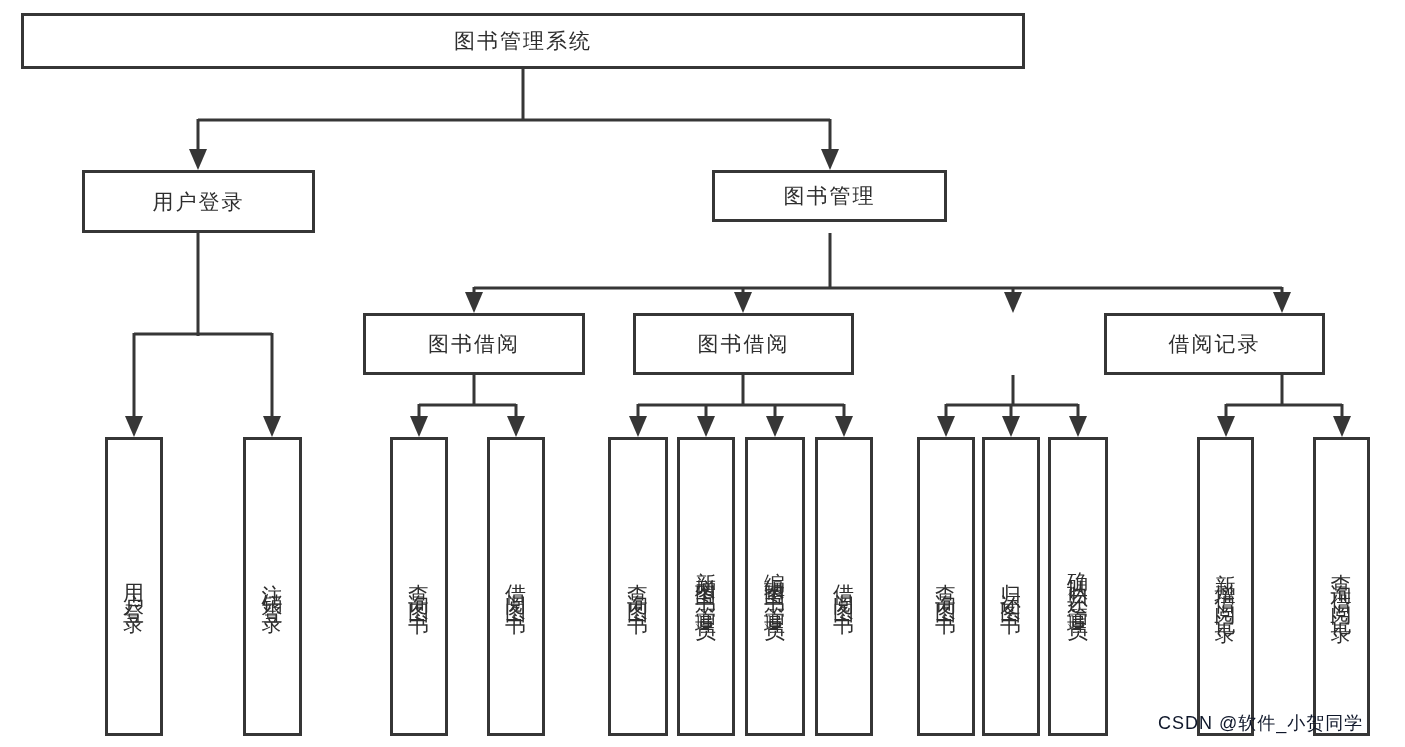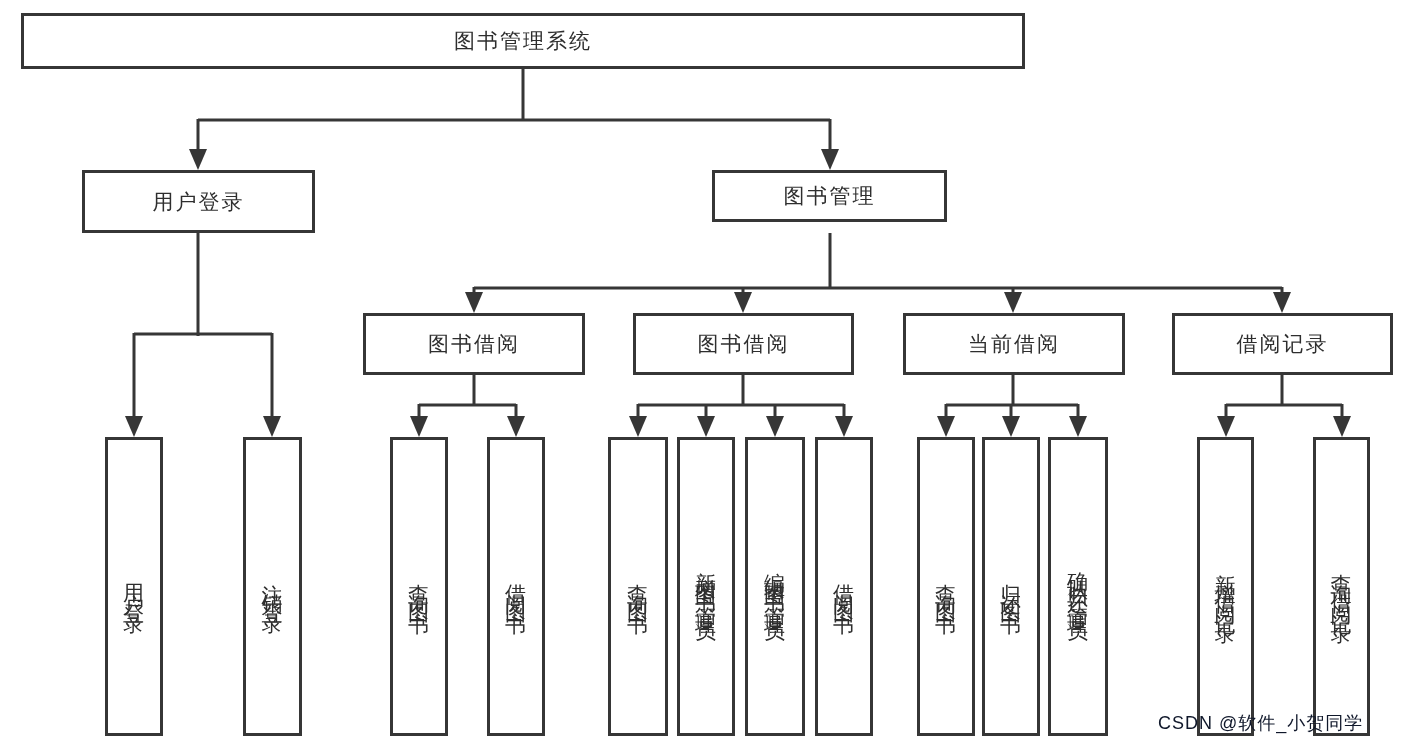--- a/index.html
+++ b/index.html
@@ -127,24 +127,21 @@
   <div class="box" style="left:712px; top:170px; width:235px; height:52px;">
     <span class="h-label">图书管理</span>
   </div>
 
   <div class="box" style="left:363px; top:313px; width:222px; height:62px;">
     <span class="h-label">图书借阅</span>
   </div>
   <div class="box" style="left:633px; top:313px; width:221px; height:62px;align-items:center;">
     <span class="h-label">图书借阅</span>
   </div>
-  <div class="box" style="left:903px; top:313px; width:222px; height:62px;">
-    <span class="h-label">当前借阅</span>
-  </div>
-  <div class="box" style="left:1172px; top:313px; width:221px; height:62px;">
+  <div class="box" style="left:1104px; top:313px; width:221px; height:62px;">
     <span class="h-label">借阅记录</span>
   </div>
 
   <div class="box" style="left:105px; top:437px; width:58px; height:299px;">
     <span class="v-label">用户登录</span>
   </div>
   <div class="box" style="left:243px; top:437px; width:59px; height:299px;">
     <span class="v-label">注销登录</span>
   </div>
 

